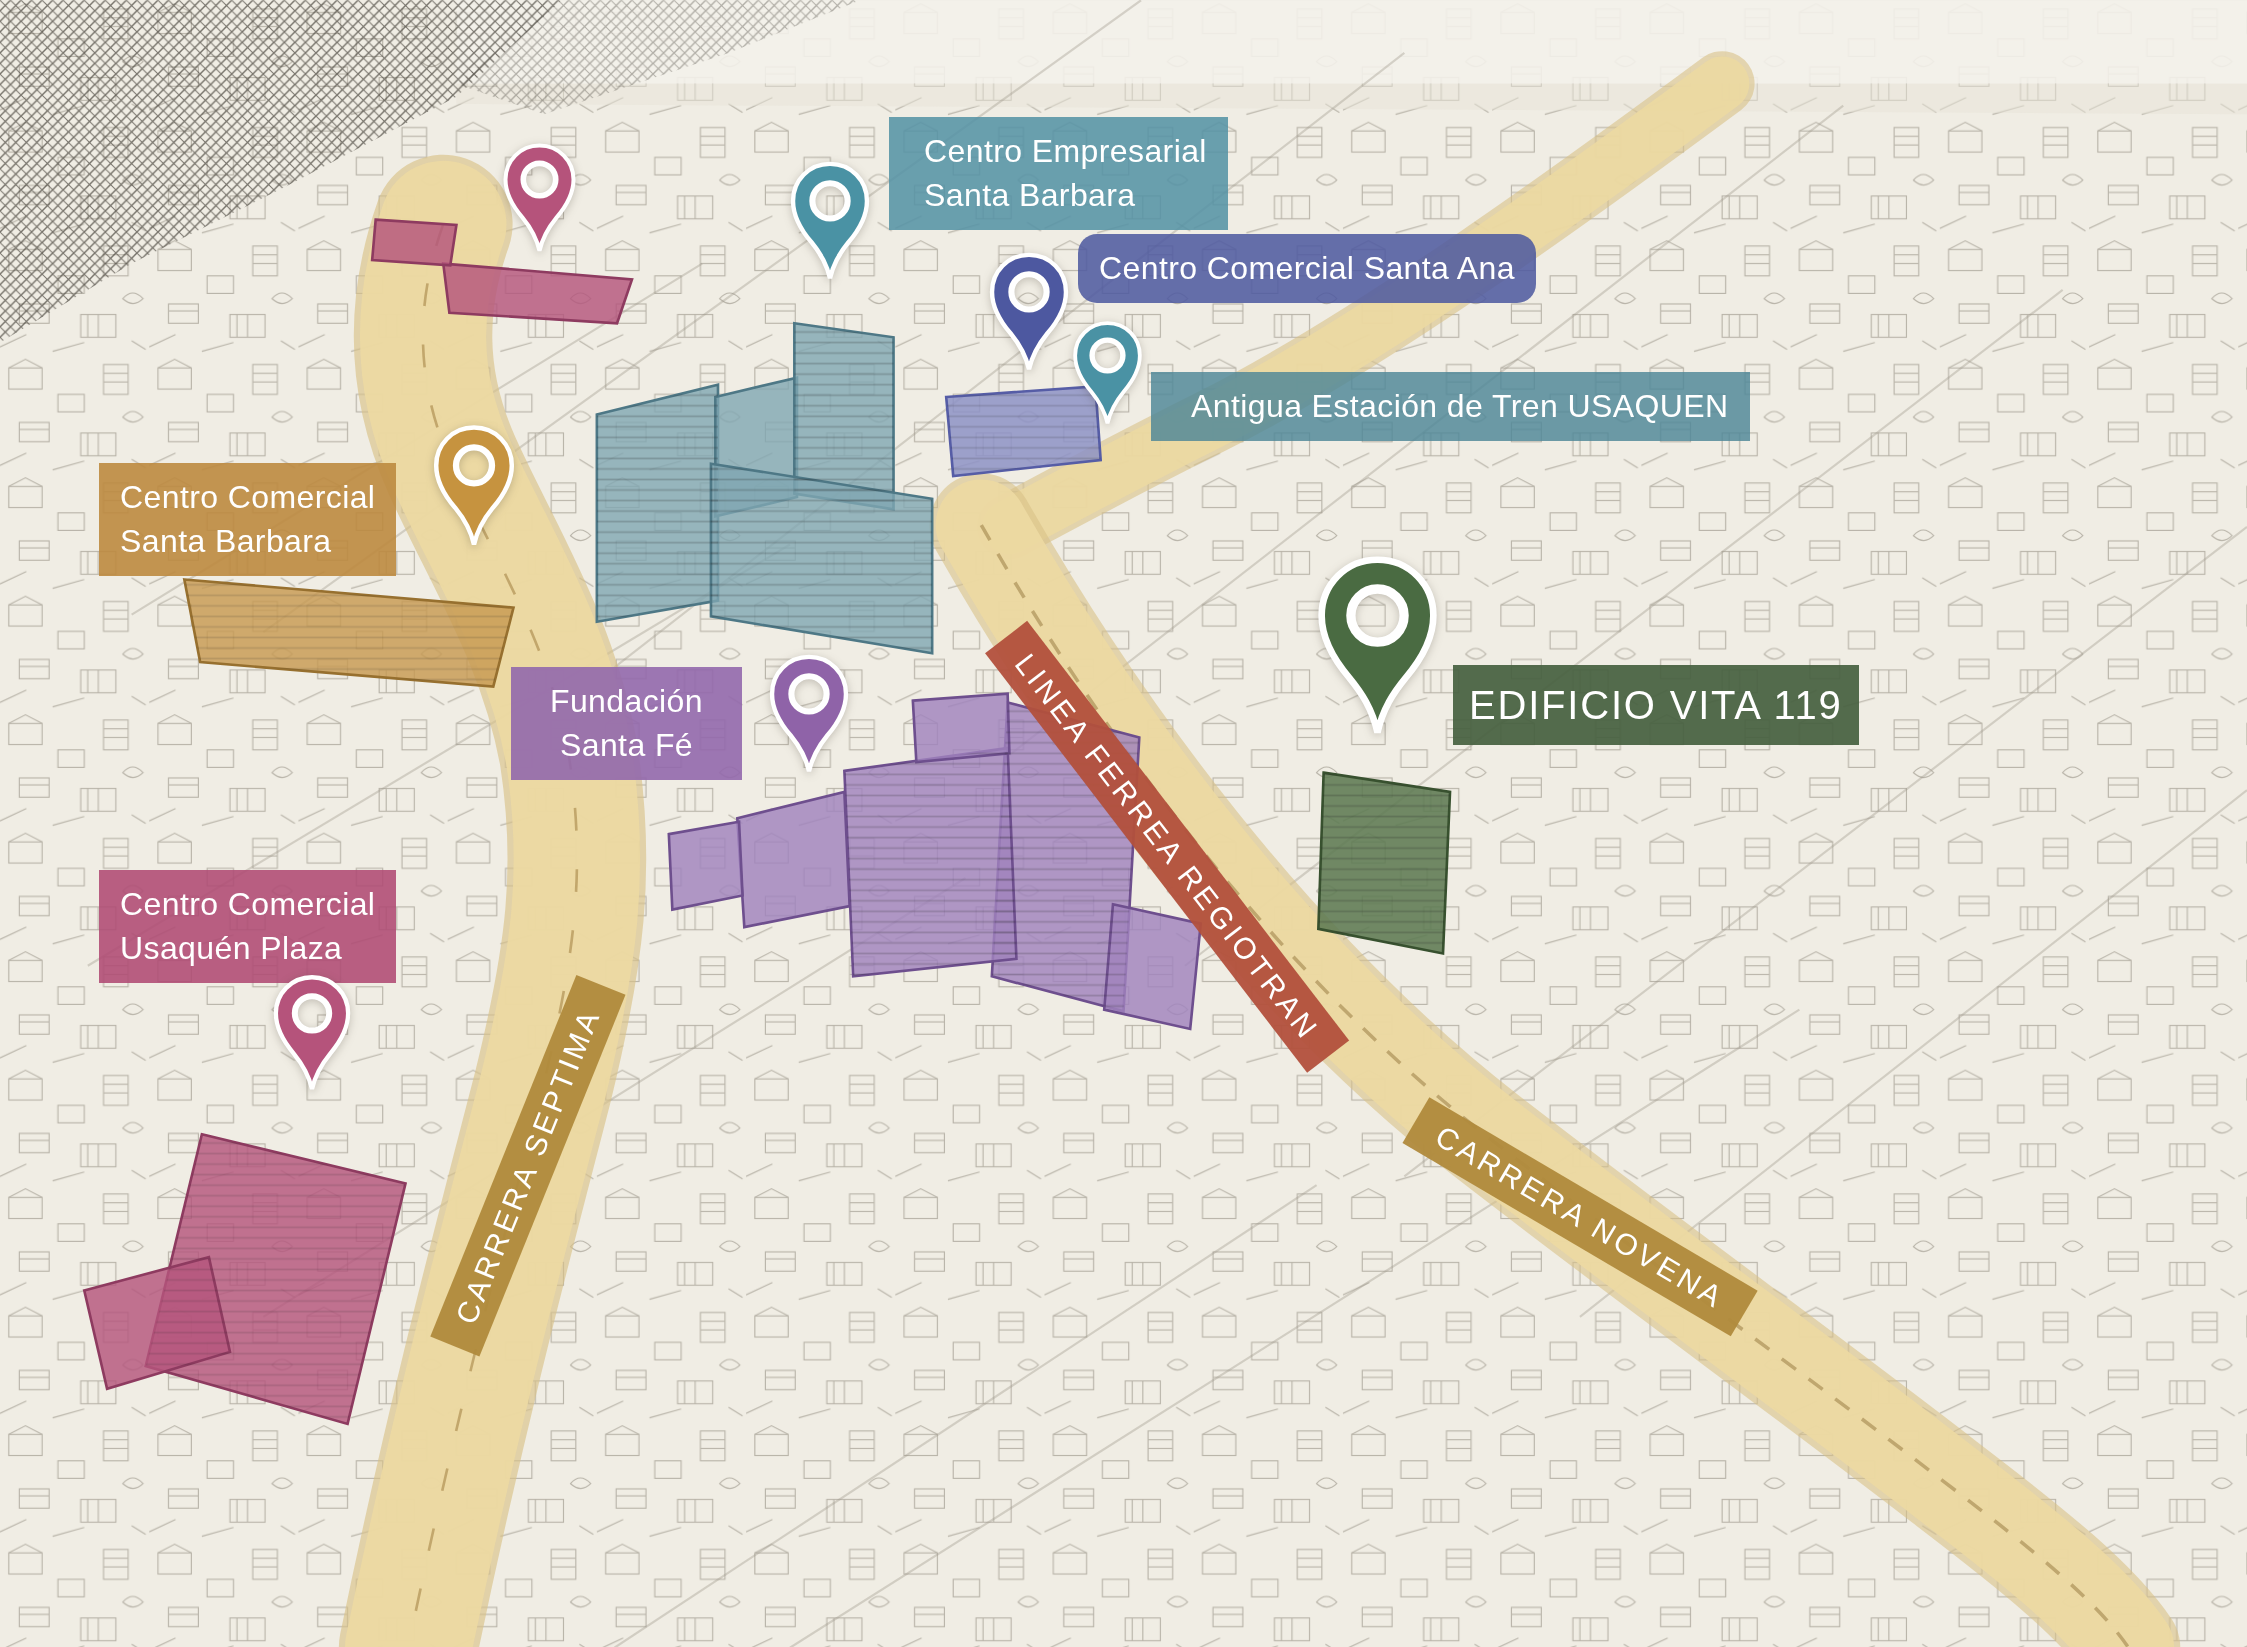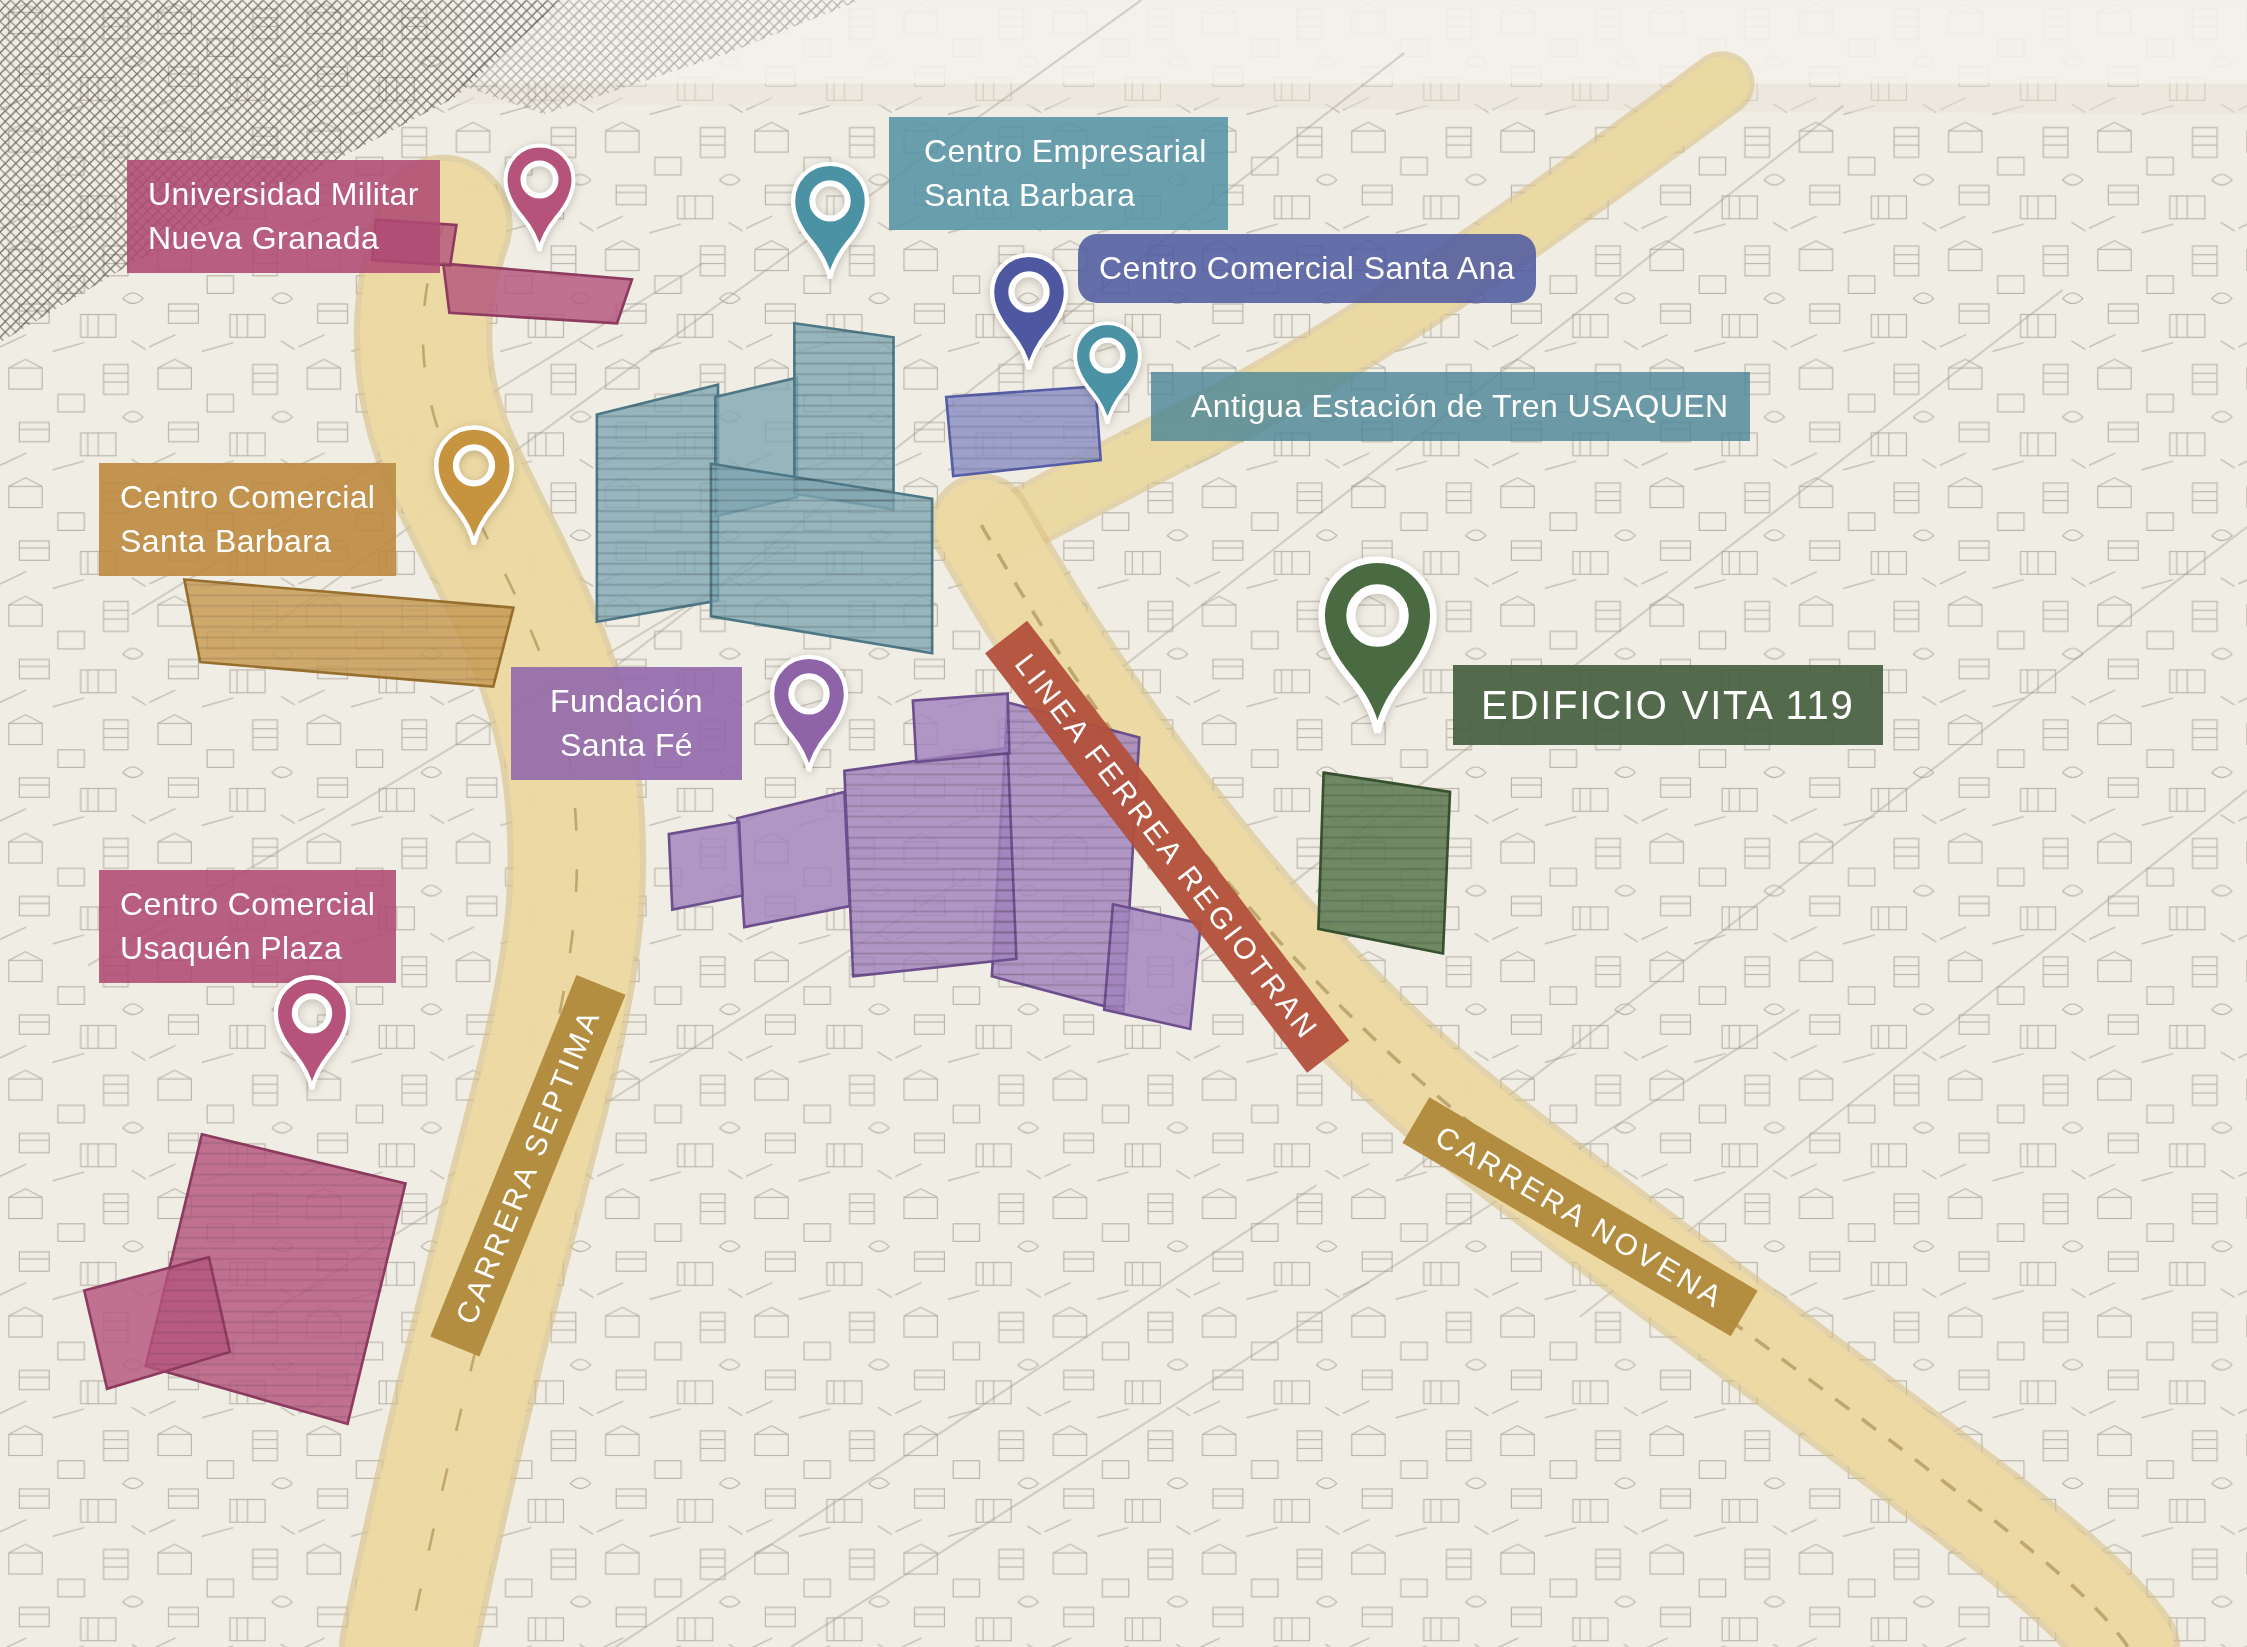--- a/index.html
+++ b/index.html
@@ -7,21 +7,21 @@
     position:relative;width:2247px;height:1648px;overflow:hidden;
     background:#f0ede4;
     font-family:"Liberation Sans", sans-serif;
   }
   .art{position:absolute;left:0;top:0;}
   .lm-label{
     position:absolute;color:#fff;white-space:pre-line;
     font-size:32px;line-height:1.38;letter-spacing:0.4px;
     padding:12.3px 21px;font-weight:400;
   }
-  .lm-label.big{font-size:40px;letter-spacing:1.8px;padding:16px 28px;line-height:1.2;}
+  .lm-label.big{font-size:40px;letter-spacing:1.8px;padding:16px 16px;line-height:1.2;}
   .lm-label.center{text-align:center;}
   .bg-pink{background:rgba(175,74,115,.88);}
   .bg-teal{background:rgba(83,146,164,.86);padding-left:35px;}
   .bg-teal2{background:rgba(77,134,151,.82);}
   .bg-indigo{background:rgba(77,88,160,.86);border-radius:19px;}
   .bg-orange{background:rgba(189,138,63,.9);}
   .bg-purple{background:rgba(146,104,172,.9);}
   .bg-green{background:rgba(69,96,63,.92);}
   .road-banner{
     position:absolute;color:#fff;font-size:30px;letter-spacing:3.5px;
@@ -156,22 +156,20 @@
     <g fill="#c79a52" fill-opacity="0.82" stroke="#97702f" stroke-width="3">
       <polygon points="210,660 585,692 562,782 228,754"></polygon>
     </g>
     <polygon points="210,660 585,692 562,782 228,754" fill="url(#floors)" opacity="0.4"></polygon>
   </svg>
 
   <div class="road-banner banner-gold" style="left:528px;top:1166px;transform:translate(-50%,-50%) rotate(-68deg);">CARRERA SEPTIMA</div>
   <div class="road-banner banner-red" style="left:1167px;top:847px;transform:translate(-50%,-50%) rotate(52.5deg);">LINEA FERREA REGIOTRAN</div>
   <div class="road-banner banner-gold" style="left:1580px;top:1217px;transform:translate(-50%,-50%) rotate(30.5deg);">CARRERA NOVENA</div>
 
-  <div class="lm-label bg-pink" style="left:127px;top:160px;">Universidad Militar
-Nueva Granada</div>
   <div class="lm-label bg-teal" style="left:889px;top:117px;">Centro Empresarial
 Santa Barbara</div>
   <div class="lm-label bg-indigo" style="left:1078px;top:234px;">Centro Comercial Santa Ana</div>
   <div class="lm-label bg-teal2" style="left:1151px;top:372px;padding-left:40px;">Antigua Estación de Tren USAQUEN</div>
   <div class="lm-label bg-orange" style="left:99px;top:463px;">Centro Comercial
 Santa Barbara</div>
   <div class="lm-label bg-purple center" style="left:511px;top:667px;width:189px;">Fundación
 Santa Fé</div>
   <div class="lm-label bg-green big" style="left:1453px;top:665px;">EDIFICIO VITA 119</div>
   <div class="lm-label bg-pink" style="left:99px;top:870px;">Centro Comercial

